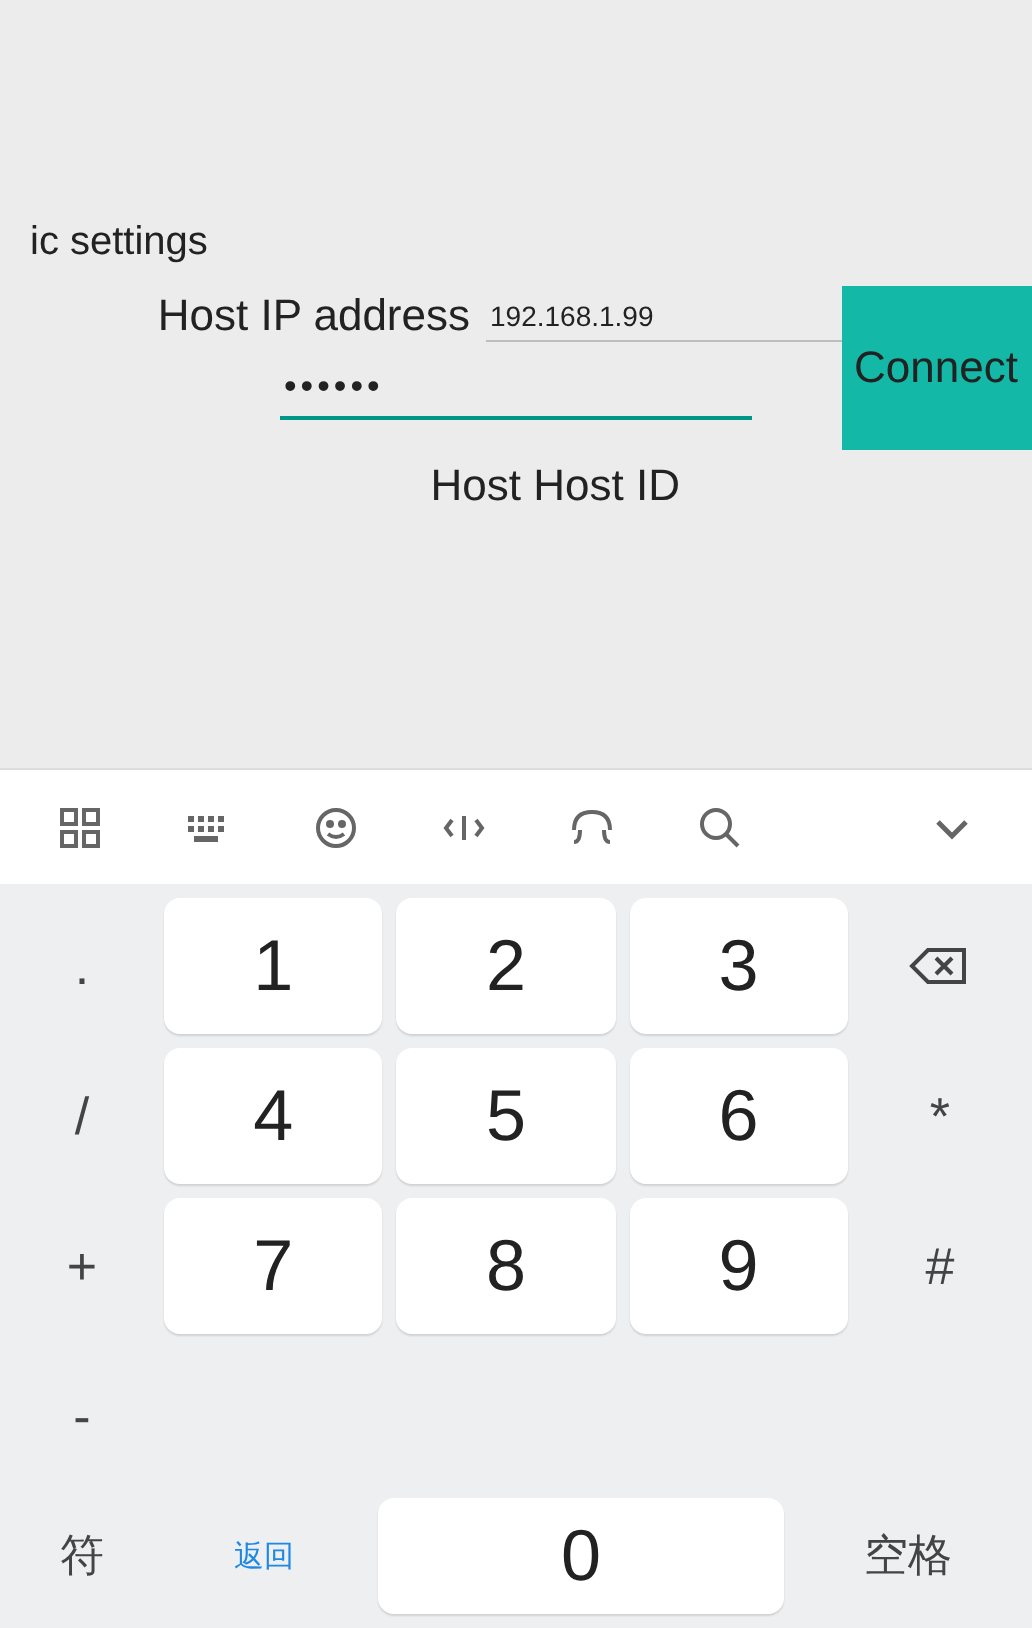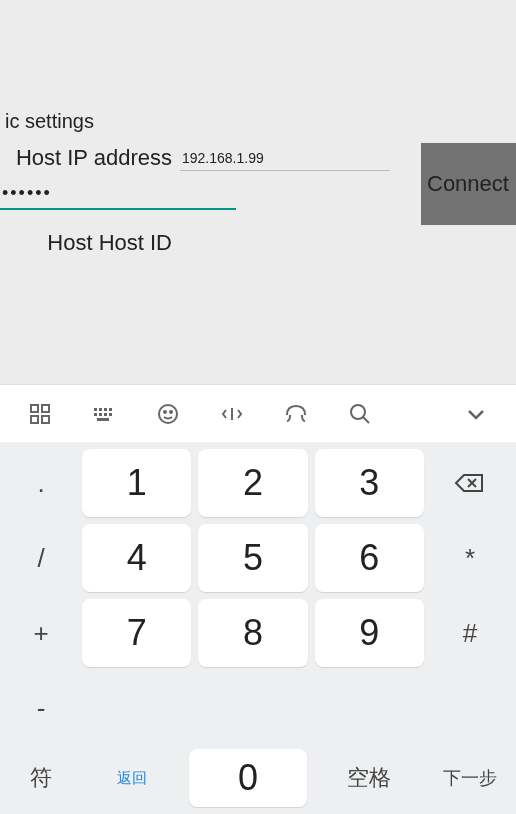--- a/index.html
+++ b/index.html
@@ -12,27 +12,28 @@
       position: relative;
     }
     .form-area {
       padding-top: 106px;
       position: relative;
       height: 435px;
     }
     .section-header {
       font-size: 20px;
       color: #222;
-      padding: 4px 0 8px 5px;
+      padding: 4px 0 8px 15px;
       margin-left: 0;
     }
     .form-row {
       display: flex;
       align-items: center;
       padding: 4px 0;
+      justify-content: center;
     }
     .form-label {
       width: 180px;
       text-align: right;
       font-size: 22px;
       color: #222;
       padding-right: 8px;
     }
     .form-input {
       flex: 0 0 210px;
@@ -54,21 +55,21 @@
     }
     .form-input.short {
       flex: 0 0 95px;
     }
     .connect-button {
       position: absolute;
       right: 0;
       top: 143px;
       width: 95px;
       height: 82px;
-      background: #737373;
+      background: #14b8a6;
       border: none;
       font-size: 22px;
       color: #222;
       text-align: left;
       padding-left: 6px;
       cursor: pointer;
     }
     .keyboard {
       position: absolute;
       bottom: 0;
@@ -237,20 +238,19 @@
           <div class="key num" style="flex: 1 1 0%; height: 68px;">9</div>
           <div class="key gray" style="width: 78px; height: 68px; font-size: 26px;">#</div>
         </div>
       </div>
     </div>
 <div style="display: flex; gap: 7px; padding: 0px 7px 7px; background: rgb(237, 239, 241);">
       <div class="key gray small-text" style="width: 68px; height: 58px;">符</div>
       <div class="key gray blue" style="width: 100px; height: 58px;">返回</div>
       <div class="key num" style="flex: 1 1 0%; height: 58px; background: rgb(255, 255, 255);">0</div>
       <div class="key gray small-text" style="width: 110px; height: 58px;">空格</div>
-      <div class="key gray small-text" style="width: 78px; height: 58px; font-size: 18px;">下一步</div>
     </div>
   </div>
 
 <style>
   
   .kb-grid { padding: 7px; display: flex; flex-direction: column; gap: 7px; }
 </style>
 
 </body></html>

